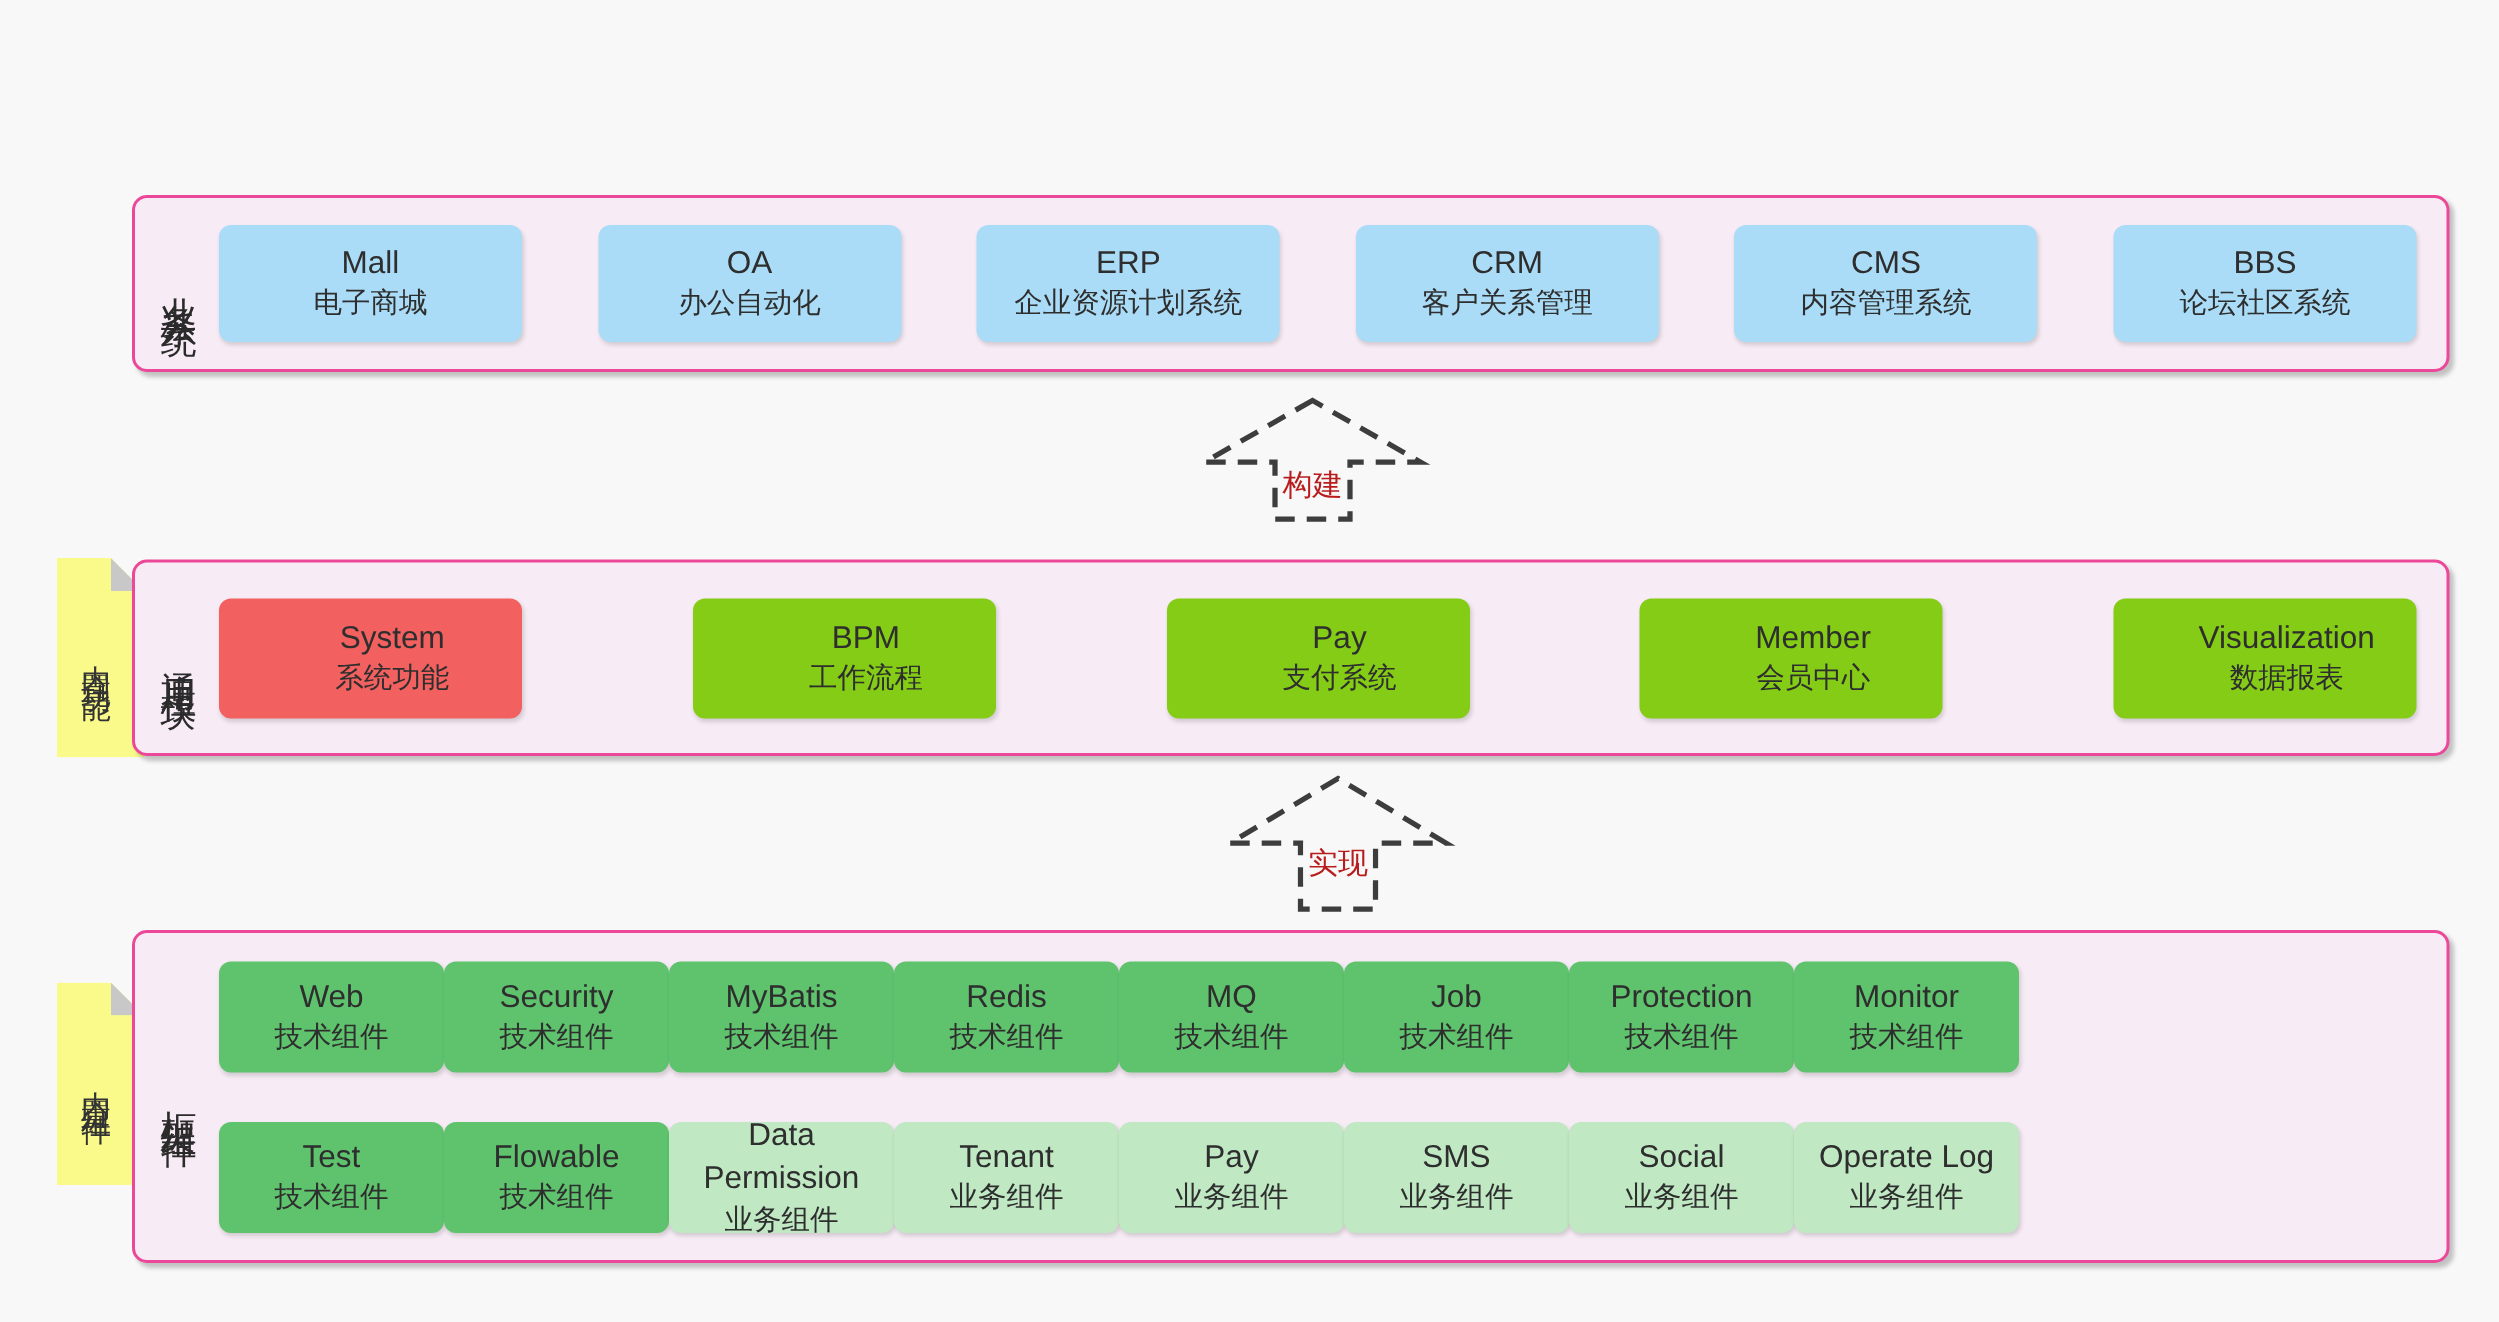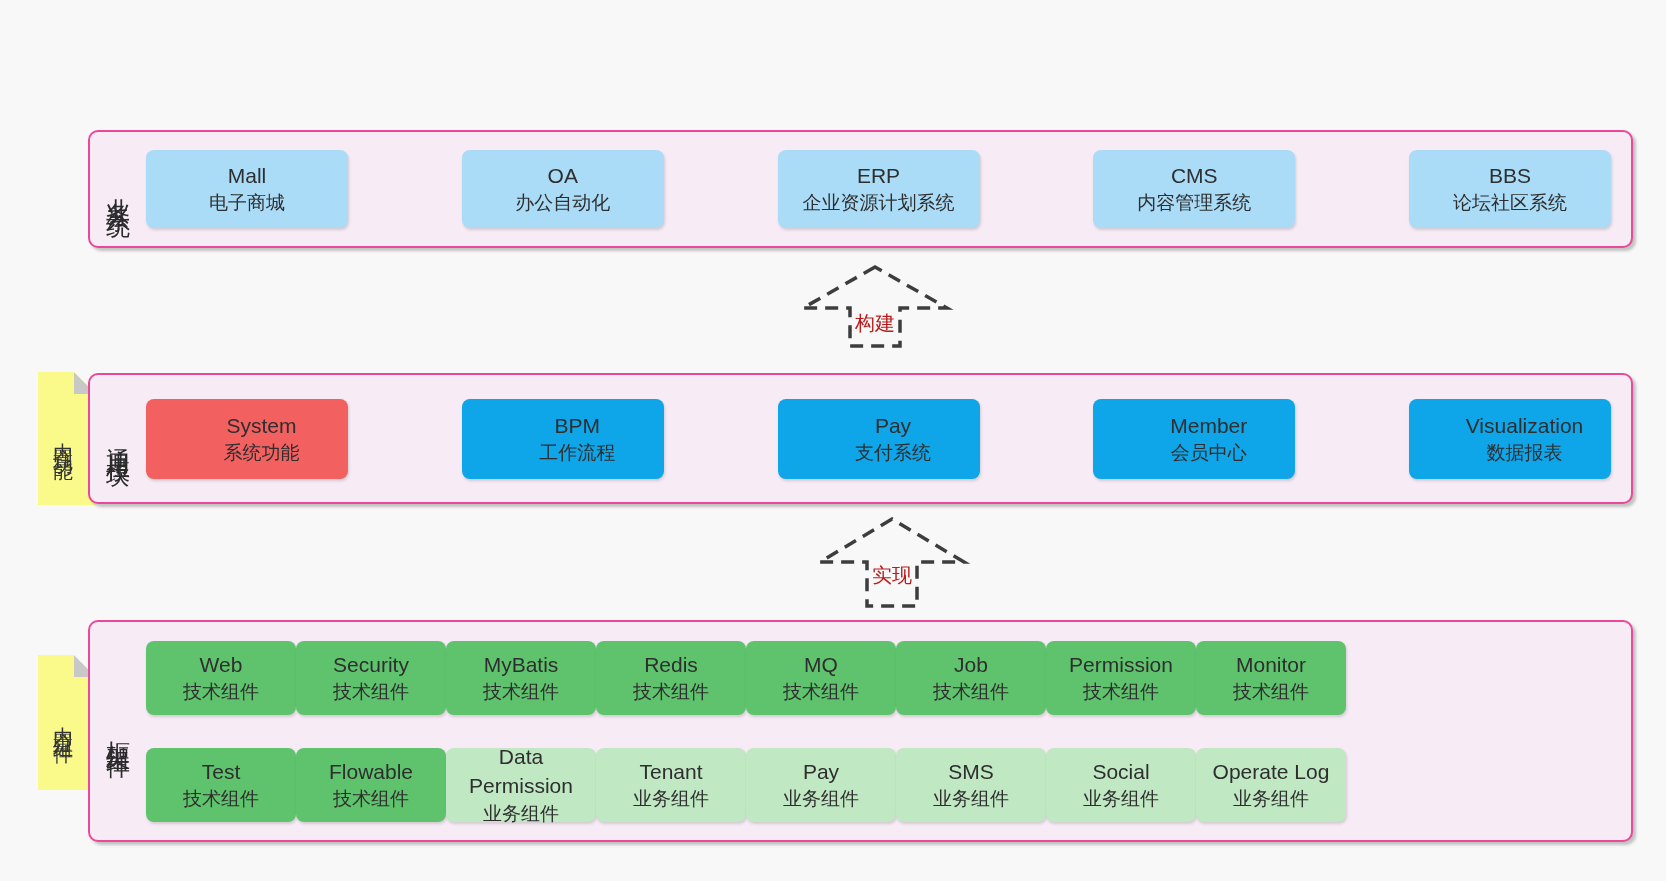--- a/index.html
+++ b/index.html
@@ -74,21 +74,21 @@
     box-shadow: 1px 2px 3px rgba(0,0,0,0.15);
   }
   .box .box-name { font-size: 21px; }
   .box .box-desc { font-size: 19px; }
   .box-wide   { width: 202px; height: 78px; }
   .band-modules .box-wide { height: 80px; padding-left: 29px; }
   .box-narrow { width: 150px; height: 74px; padding: 2px 6px; }
 
   .blue        { background: #aadcf7; }
   .red         { background: #f26060; }
-  .pink        { background: #0ea5e9; }
+  .pink        { background: #84cc16; }
   .green-dark  { background: #5fc36e; }
   .green-light { background: #bfe8c3; }
 
   
   .note {
     position: absolute;
     left: 38px;
     width: 58px;
     background: #f9fa8a;
     z-index: 1;
@@ -180,20 +180,24 @@
       </div>
       <div class="box box-wide blue">
         <div class="box-name">OA</div>
         <div class="box-desc">办公自动化</div>
       </div>
       <div class="box box-wide blue">
         <div class="box-name">ERP</div>
         <div class="box-desc">企业资源计划系统</div>
       </div>
       <div class="box box-wide blue">
+        <div class="box-name">CRM</div>
+        <div class="box-desc">客户关系管理</div>
+      </div>
+      <div class="box box-wide blue">
         <div class="box-name">CMS</div>
         <div class="box-desc">内容管理系统</div>
       </div>
       <div class="box box-wide blue">
         <div class="box-name">BBS</div>
         <div class="box-desc">论坛社区系统</div>
       </div>
     </div>
   </div>
 
@@ -245,21 +249,21 @@
         </div>
         <div class="box box-narrow green-dark">
           <div class="box-name">MQ</div>
           <div class="box-desc">技术组件</div>
         </div>
         <div class="box box-narrow green-dark">
           <div class="box-name">Job</div>
           <div class="box-desc">技术组件</div>
         </div>
         <div class="box box-narrow green-dark">
-          <div class="box-name">Permission</div>
+          <div class="box-name">Protection</div>
           <div class="box-desc">技术组件</div>
         </div>
         <div class="box box-narrow green-dark">
           <div class="box-name">Monitor</div>
           <div class="box-desc">技术组件</div>
         </div>
       </div>
       <div class="band-row">
         <div class="box box-narrow green-dark">
           <div class="box-name">Test</div>

